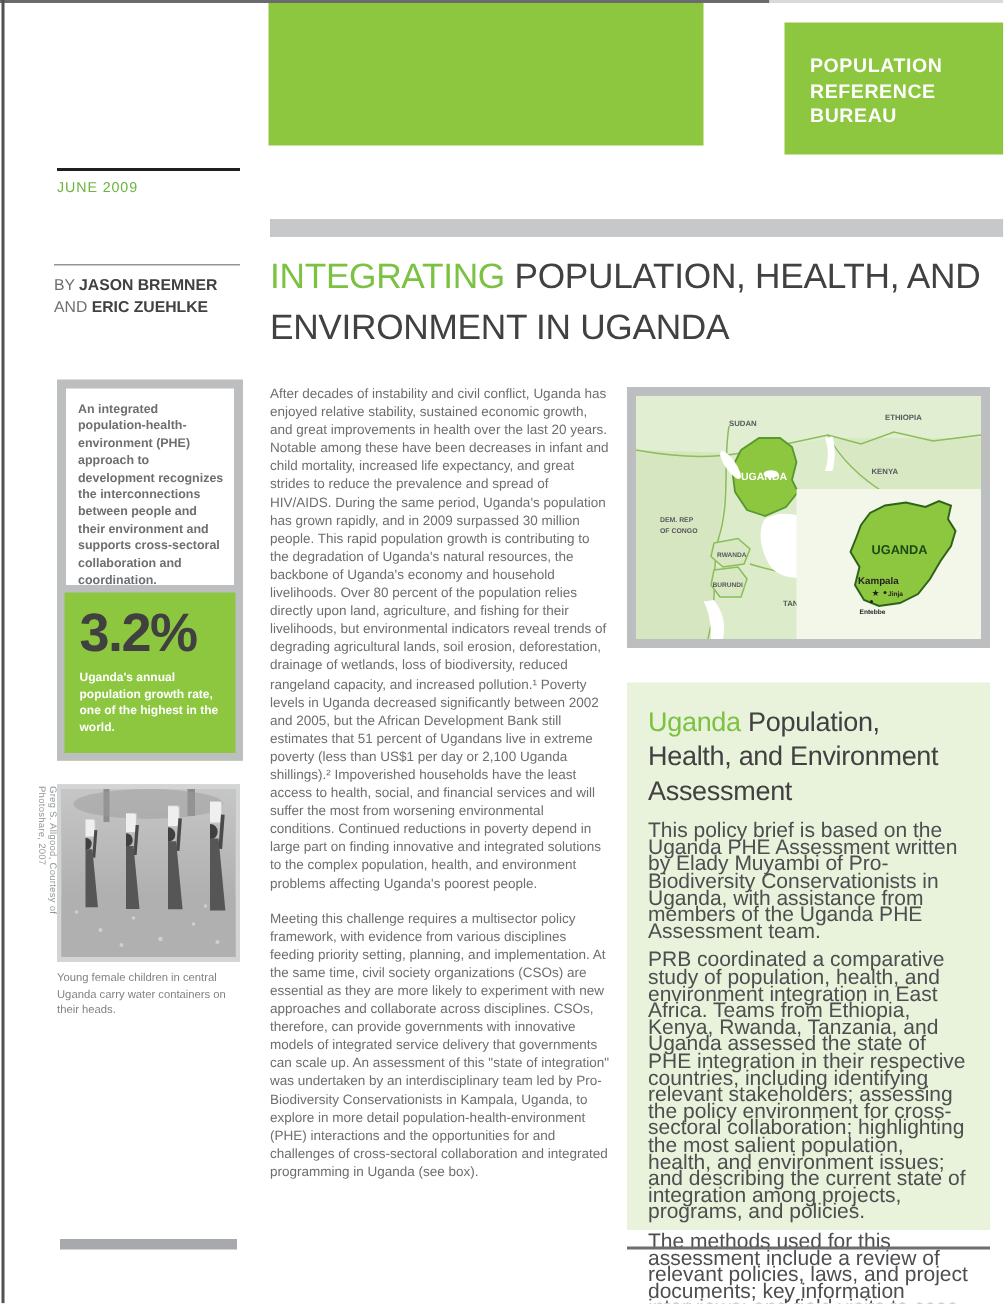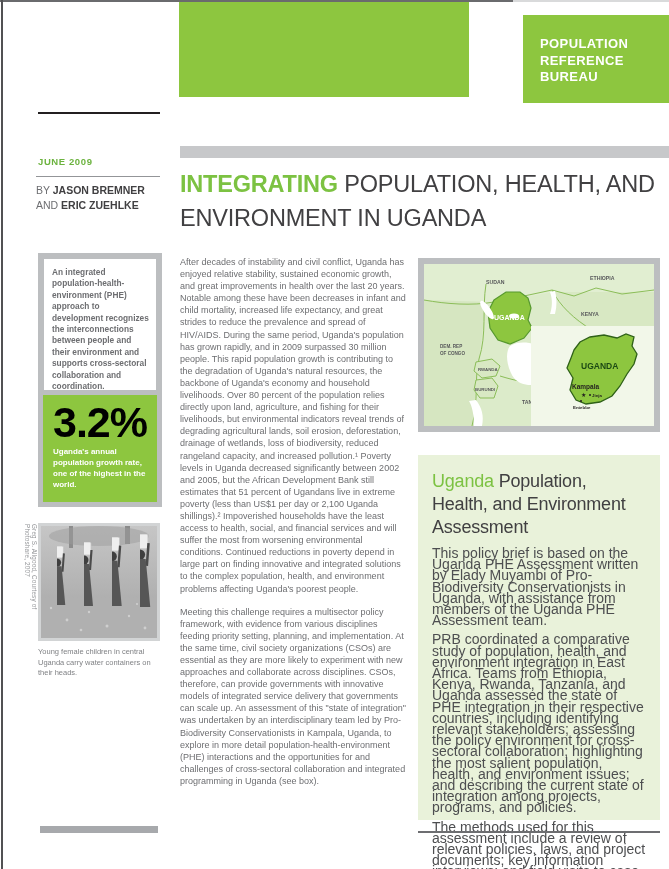--- a/index.html
+++ b/index.html
@@ -13,39 +13,39 @@
   .edge-left  { position:absolute; left:1px; top:0; width:2px; height:869px; background:#515153; }
 
   
   .brand-box { position:absolute; left:4px; top:2px; width:175px; height:95px; background:#77787b; }
   .brand-label { position:absolute; left:34px; bottom:14px; color:#fff; font-size:21px; font-weight:bold; letter-spacing:.2px; }
   .green-bar { position:absolute; left:179px; top:2px; width:290px; height:95px; background:#8dc63f; }
   .prb-box { position:absolute; left:523px; top:15px; width:146px; height:88px; background:#8dc63f; padding:21px 0 0 17px; }
   .prb-box div { color:#fff; font-weight:bold; font-size:13px; line-height:16.5px; letter-spacing:.4px; }
 
   .date-rule { position:absolute; left:38px; top:112px; width:122px; height:2px; background:#231f20; }
-  .issue-date { position:absolute; left:38px; top:120px; font-size:9.5px; font-weight:bold; color:#6cb33f; letter-spacing:.6px;margin-top:36px; }
+  .issue-date { position:absolute; left:38px; top:120px; font-size:9.5px; font-weight:normal; color:#6cb33f; letter-spacing:.6px; }
 
   .title-top-bar { position:absolute; left:180px; top:146px; width:489px; height:12px; background:#c7c8ca; }
 
   .byline-rule { position:absolute; left:36px; top:176px; width:124px; height:1px; background:#939598; }
   .byline { position:absolute; left:36px; top:183px; width:142px; font-size:10.5px; line-height:15px; color:#6d6e71; }
   .byline b { color:#414042;text-align:center; }
 
   .article-title { position:absolute; left:180px; top:167px; width:489px; font-size:23.5px; line-height:34px; color:#414042; letter-spacing:-.2px; }
-  .article-title .hl { color:#7cc242; font-weight:bold; }
+  .article-title .hl { color:#7cc242; font-weight:normal; }
 
   
   .callout-box { position:absolute; left:38px; top:253px; width:124px; height:162px; background:#fff;
                  border:6px solid #bcbec0; padding:8px 6px 6px 8px; }
   .callout-box p { margin:0; font-size:8.3px; line-height:11.4px; font-weight:bold; color:#6d6e71; }
 
   .stat-box { position:absolute; left:38px; top:390px; width:124px; height:117px; background:#8dc63f;
               border:5px solid #bcbec0; padding:8px 9px 0 10px; }
-  .stat-value { color:#000000; font-size:43px; font-weight:bold; letter-spacing:-1px; line-height:38px; }
+  .stat-value { color:#404040; font-size:36px; font-weight:bold; letter-spacing:-1px; line-height:38px; }
   .stat-caption { color:#fff; font-size:8px; font-weight:bold; line-height:11px; margin-top:5px; }
 
   .photo-credit { position:absolute; left:24px; top:524px; height:118px; writing-mode:vertical-rl;
                   font-size:6.3px; color:#939598; letter-spacing:.2px; }
   .photo { position:absolute; left:38px; top:523px; width:122px; height:118px; border:3px solid #d2d4d5; background:#b5b5b5; }
   .photo svg { display:block; }
   .photo-caption { position:absolute; left:38px; top:647px; width:128px; font-size:7.5px; line-height:10.5px; color:#808285; }
 
   .left-footer-bar { position:absolute; left:40px; top:826px; width:118px; height:7px; background:#a7a9ac; }
 

